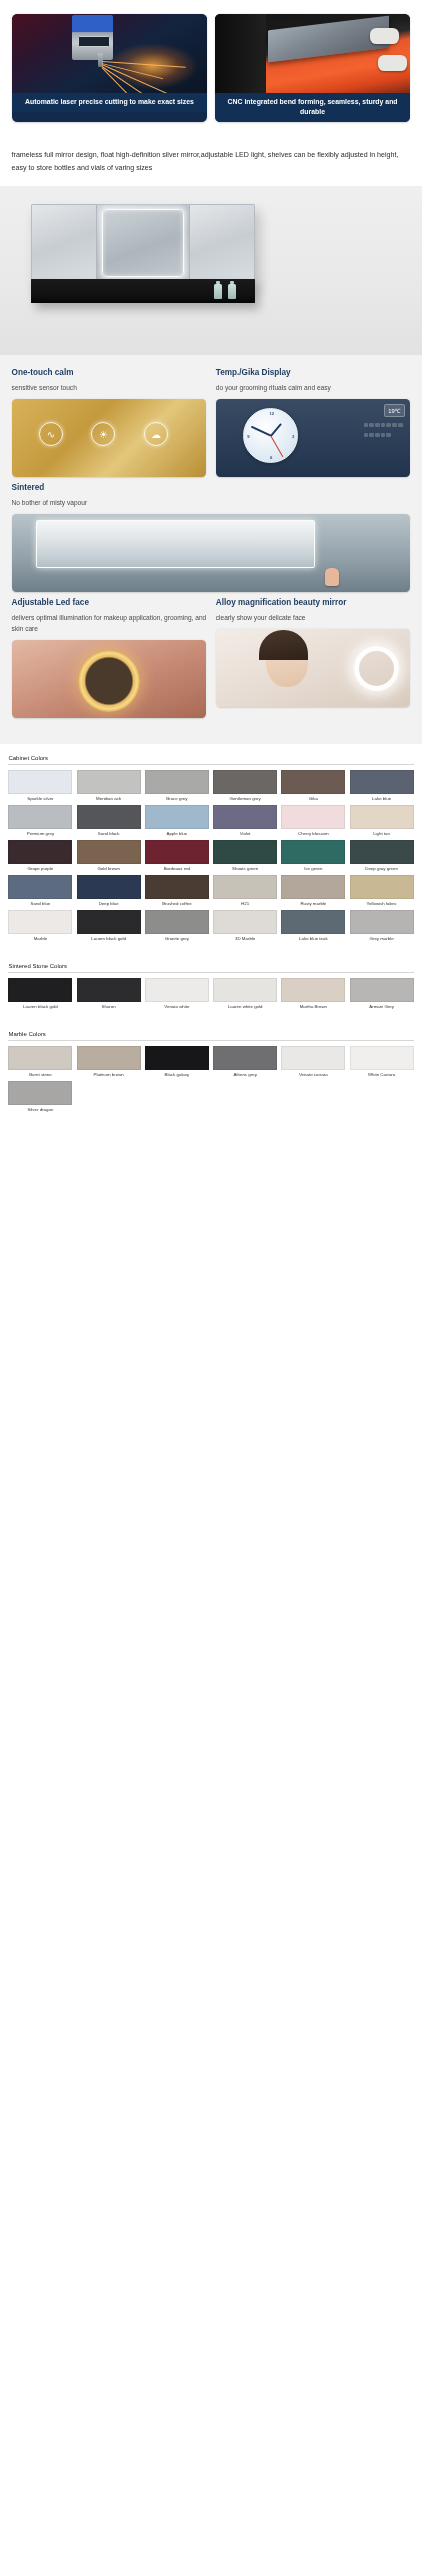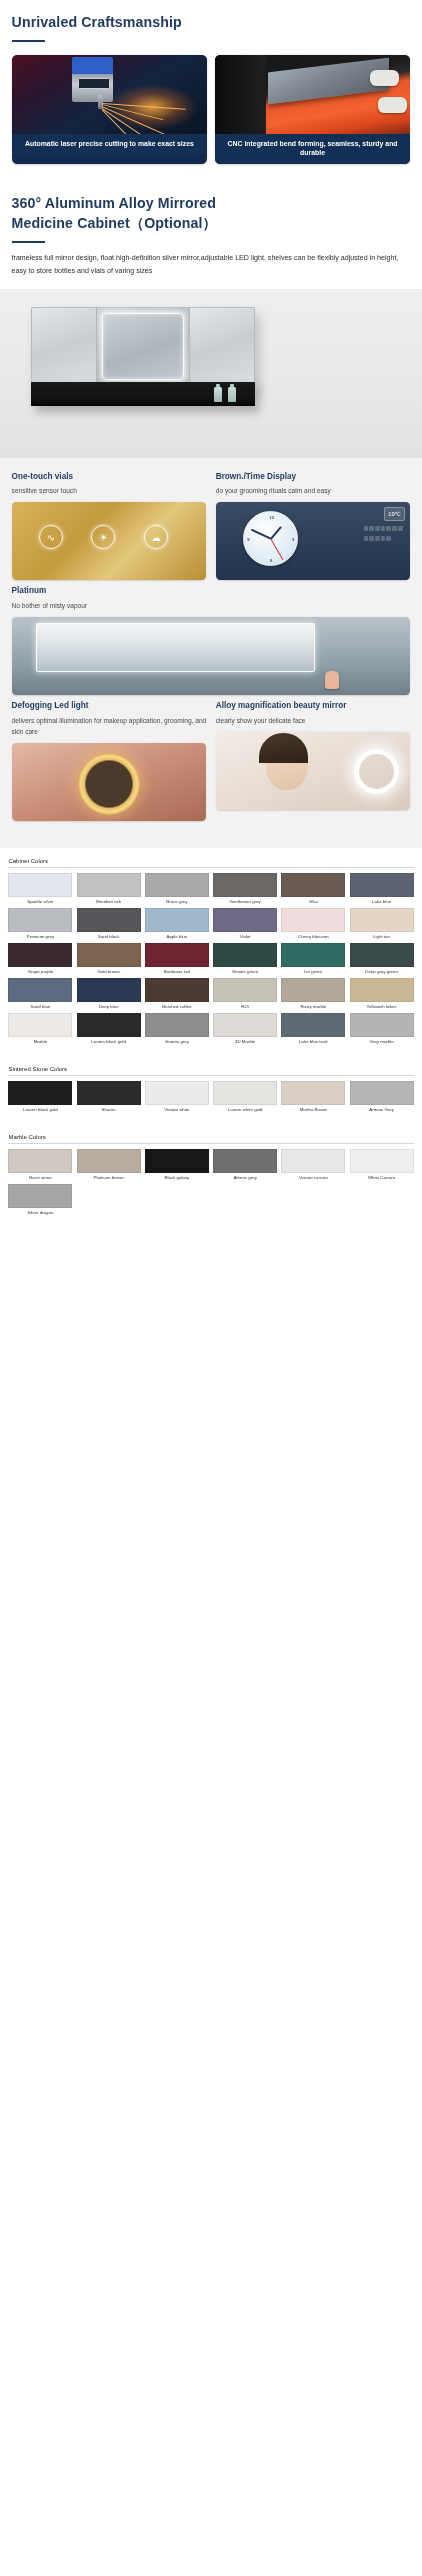--- a/index.html
+++ b/index.html
@@ -181,24 +181,20 @@
   .sw-chip { width:100%; height: 24px; border:0.5px solid rgba(0,0,0,.07); }
   .sw-label { font-size: 4.4px; color:#333; text-align:center; padding-top:2.1px; line-height:1.3;
     white-space:nowrap; overflow:hidden; text-overflow:ellipsis; }
 </style>
 </head>
 <body>
 
 <div class="page">
 
   <section>
-    <div class="sec-head">
-      <div class="sec-title">Unrivaled Craftsmanship</div>
-      <div class="sec-rule"></div>
-    </div>
 
     <div class="craft-wrap">
 
       <div class="craft-card">
         <div class="craft-img img-laser">
           <div class="laser-head"></div>
           <div class="laser-nozzle"></div>
           <div class="spark" style="left:46%;top:62%;width:63px;transform:rotate(14deg);"></div>
           <div class="spark" style="left:46%;top:64%;width:79px;transform:rotate(24deg);"></div>
           <div class="spark" style="left:46%;top:66%;width:71px;transform:rotate(34deg);"></div>
@@ -215,25 +211,20 @@
           <div class="cnc-glove" style="right:6%;top:18%;"></div>
           <div class="cnc-glove" style="right:2%;top:52%;"></div>
         </div>
         <div class="craft-cap">CNC integrated bend forming, seamless, sturdy and durable</div>
       </div>
 
     </div>
   </section>
 
   <section>
-    <div class="sec-head">
-      <div class="sec-title">360° Aluminum Alloy Mirrored</div>
-      <div class="sec-title">Medicine Cabinet（Optional）</div>
-      <div class="sec-rule"></div>
-    </div>
     <div class="sec-desc">frameless full mirror design, float high-definition silver mirror,adjustable LED light, shelves can be flexibly adjusted in height, easy to store  bottles and vials of varing sizes</div>
 
     <div class="hero">
       <div class="cab">
         <div class="cab-door"></div>
         <div class="cab-door mid">
           <div class="led-frame"></div>
         </div>
         <div class="cab-door"></div>
       </div>
@@ -241,36 +232,36 @@
         <div class="bottle" style="right:33px;"></div>
         <div class="bottle" style="right:19px;"></div>
       </div>
     </div>
   </section>
 
   <section class="features">
 
     <div class="frow">
       <div class="fcol">
-        <div class="fh">One-touch vials</div>
+        <div class="fh">One-touch calm</div>
         <div class="fs">sensitive sensor touch</div>
         <div class="fimg img-touch">
           <div class="ring" style="left:14%;top:30%;">
               <span>∿</span>
             </div>
           <div class="ring" style="left:41%;top:30%;">
               <span>☀</span>
             </div>
           <div class="ring" style="left:68%;top:30%;">
               <span>☁</span>
             </div>
         </div>
       </div>
       <div class="fcol">
-        <div class="fh">Brown./Time Display</div>
+        <div class="fh">Temp./Gika Display</div>
         <div class="fs">do your grooming rituals calm and easy</div>
         <div class="fimg img-clock">
           <div class="clockface">
             <div class="tick" style="left:48%;top:2.1px;">12</div>
             <div class="tick" style="right:2.6px;top:46%;">3</div>
             <div class="tick" style="left:49%;bottom:2.1px;">6</div>
             <div class="tick" style="left:3.2px;top:46%;">9</div>
             <div class="hand h"></div>
             <div class="hand m"></div>
             <div class="hand s"></div>
@@ -278,32 +269,32 @@
           <div class="temp-badge">19℃</div>
           <div class="mini-cal">
             <i></i><i></i><i></i><i></i><i></i><i></i><i></i><i></i><i></i><i></i><i></i><i></i>
           </div>
         </div>
       </div>
     </div>
 
     <div class="frow">
       <div class="fcol">
-        <div class="fh">Platinum</div>
+        <div class="fh">Sintered</div>
         <div class="fs">No bother of misty vapour</div>
         <div class="fimg img-defog">
           <div class="fog"></div>
           <div class="hand-icon"></div>
         </div>
       </div>
     </div>
 
     <div class="frow">
       <div class="fcol">
-        <div class="fh">Defogging Led light</div>
+        <div class="fh">Adjustable Led face</div>
         <div class="fs">delivers optimal illumination for makeup application, grooming, and skin care</div>
         <div class="fimg img-led">
           <div class="led-circle"></div>
         </div>
       </div>
       <div class="fcol">
         <div class="fh">Alloy magnification beauty mirror</div>
         <div class="fs">clearly show your delicate face</div>
         <div class="fimg img-beauty">
           <div class="face"></div>

